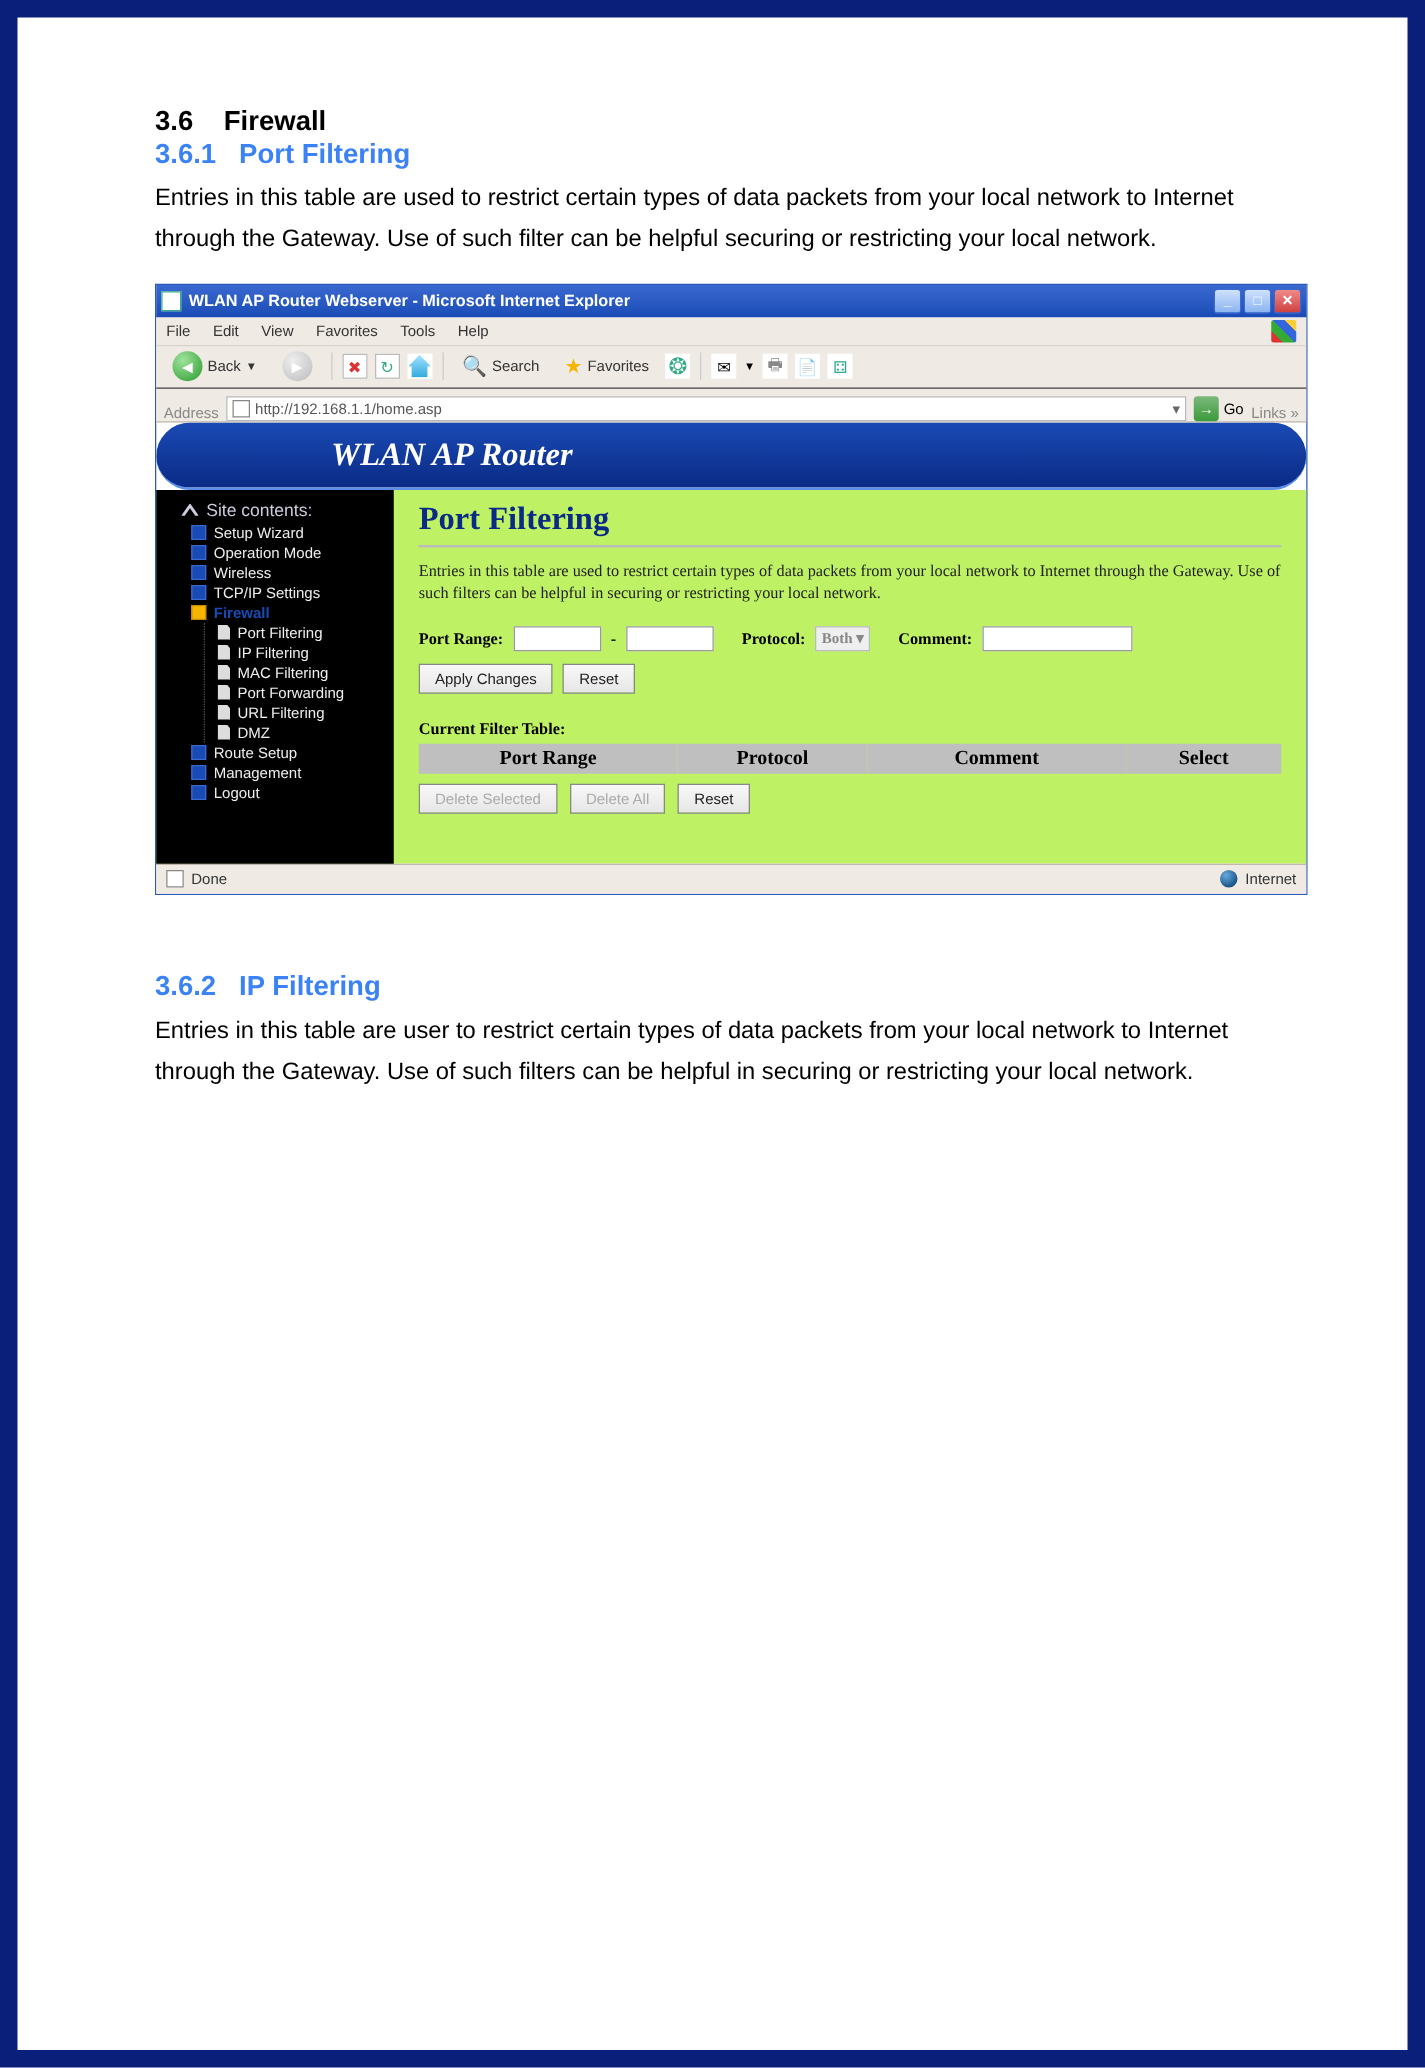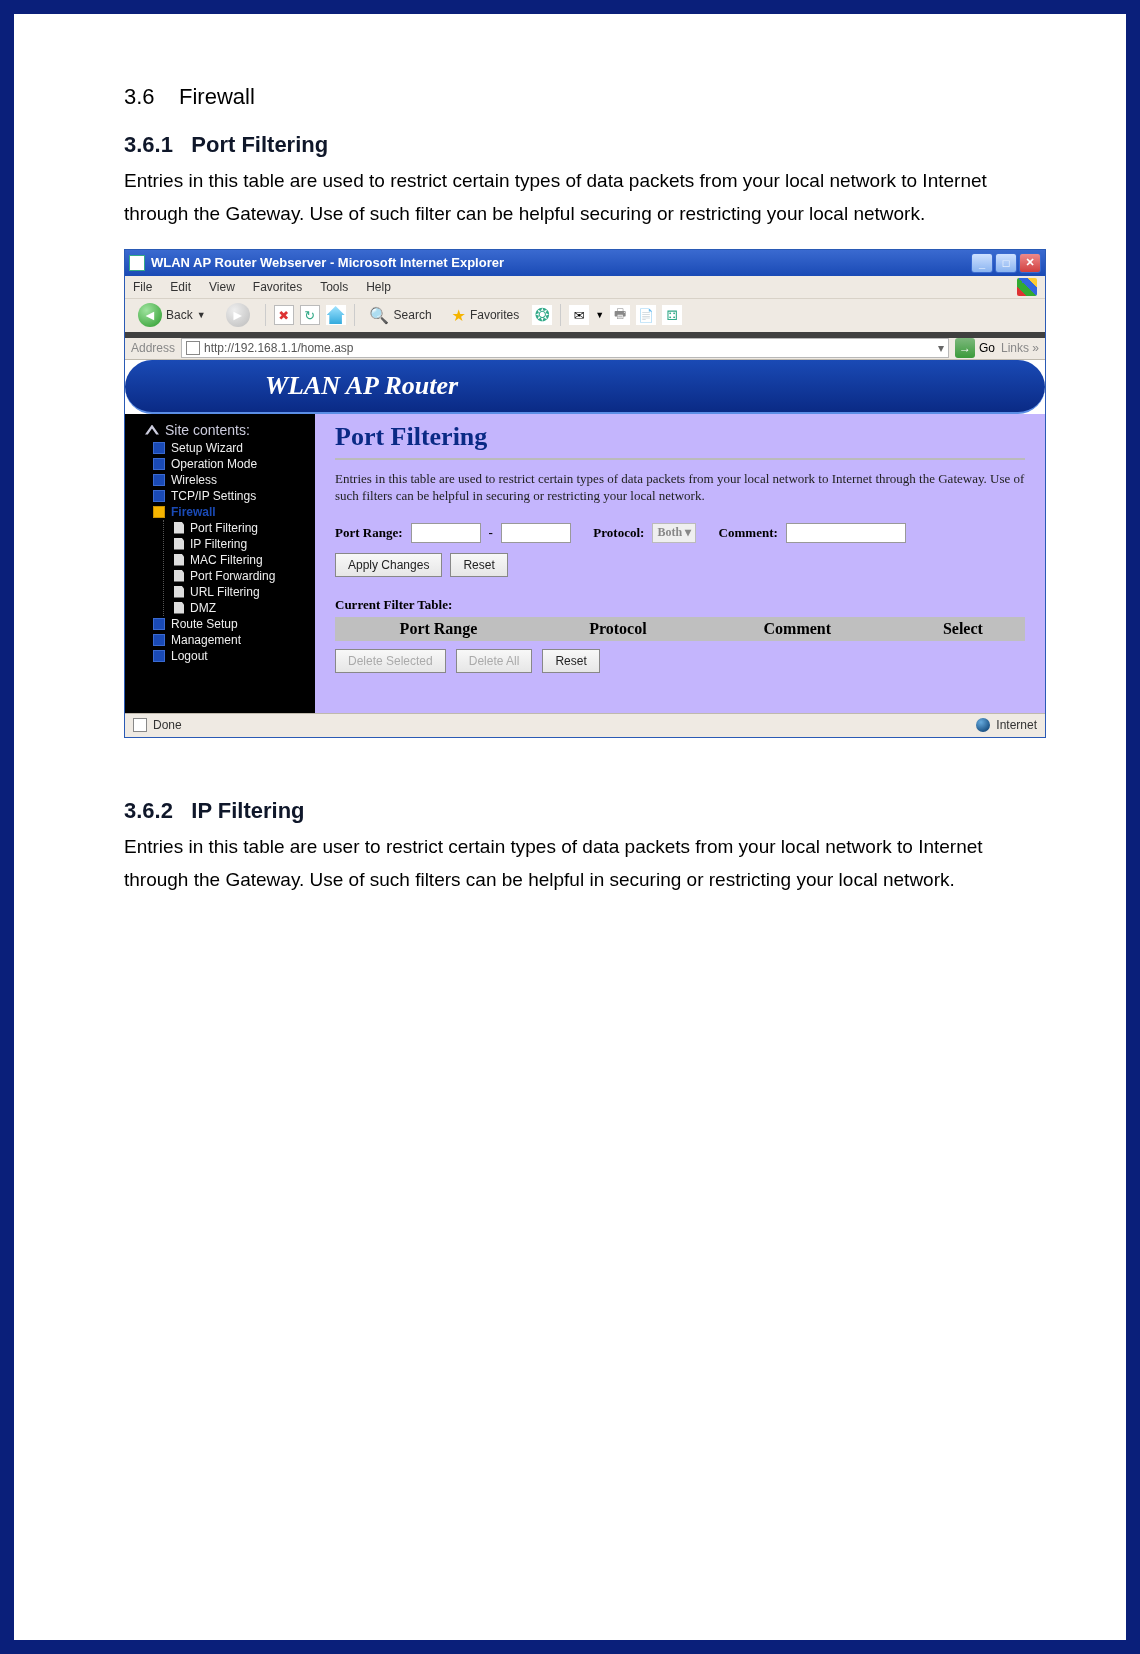--- a/index.html
+++ b/index.html
@@ -10,22 +10,22 @@
     padding: 14px;
     font-family: Arial, Helvetica, sans-serif;
   }
   .page {
     width: 100%;
     height: 100%;
     background: #fff;
     position: relative;
     padding: 70px 110px 40px 110px;
   }
-  .h1 { font-size: 22px; font-weight: normal; color: #000; margin-bottom: 22px; }
-  .h2 { font-size: 22px; font-weight: bold; color: #0f172a; margin-bottom: 6px; }
+  .h1 { font-size: 22px; font-weight: bold; color: #000; margin-bottom: 0; }
+  .h2 { font-size: 22px; font-weight: bold; color: #3b82f6; margin-bottom: 6px; }
   .para { font-size: 19px; line-height: 1.75; color: #000; margin-bottom: 18px; }
   .section-gap { height: 40px; }
   .page-num { position: absolute; bottom: 30px; left: 0; right: 0; text-align: center; font-weight: bold; font-size: 18px; }
 
   
   .browser {
     width: 922px;
     border: 1px solid #2a5ab5;
     margin-bottom: 20px;
     font-size: 12px;
@@ -48,30 +48,30 @@
   .menubar { background: #efeae3; height: 22px; display:flex; align-items:center; gap:18px; padding:0 8px; font-size:12px; color:#333; }
   .menubar .winlogo { margin-left:auto; width:20px; height:18px; background: linear-gradient(45deg,#d33 25%,#3a3 0 50%,#36d 0 75%,#fc3 0); border-radius:2px;}
   .toolbar { background: #efeae3; height: 34px; display:flex; align-items:center; gap:6px; padding:0 6px; border-top:1px solid #d8d2c8;}
   .tbtn { height:26px; display:flex; align-items:center; gap:4px; padding:0 6px; border:1px solid transparent; border-radius:3px; color:#333;}
   .circ { width:24px; height:24px; border-radius:50%; display:inline-flex; align-items:center; justify-content:center; color:#fff; font-size:14px;}
   .circ.green{ background: radial-gradient(circle at 35% 30%, #9fe39f, #2a9a2a);}
   .circ.grey{ background: radial-gradient(circle at 35% 30%, #eee, #bbb);}
   .sq { width:20px; height:20px; display:inline-flex; align-items:center; justify-content:center; border:1px solid #bbb; background:#fff; font-size:13px;}
   .sep { width:1px; height:22px; background:#ccc; margin:0 2px;}
   .favstar { color:#f5b400; font-size:16px;}
-  .addrbar { background:#efeae3; height:28px; display:flex; align-items:center; gap:6px; padding:0 6px; border-top:6px solid #404040; border-bottom:1px solid #bfb9ad;}
+  .addrbar { background:#efeae3; height:28px; display:flex; align-items:flex-end; gap:6px; padding:0 6px; border-top:1px solid #404040; border-bottom:1px solid #bfb9ad;}
   .addrlabel{ color:#888; font-size:12px;}
   .addrinput{ flex:1; background:#fff; border:1px solid #b8b8b8; height:20px; display:flex; align-items:center; padding:0 4px; gap:4px; color:#555; font-size:12px;}
   .addrinput .pageicon{ width:14px; height:14px; background:#fff; border:1px solid #888; display:inline-block;}
   .gobox{ display:flex; align-items:center; gap:4px;}
   .goarrow{ width:20px; height:20px; background: linear-gradient(#7db87d,#3a9a3a); border-radius:3px; color:#fff; display:flex; align-items:center; justify-content:center; font-size:12px;}
   .links{ color:#888; font-size:12px;}
 
   .banner { background: linear-gradient(#1a4ab5,#0a2a85); color:#fff; height:54px; display:flex; align-items:center; padding-left:140px; font-family: "Times New Roman", serif; font-style:italic; font-weight:bold; font-size:26px; border-bottom:2px solid #5b8ee6;border-radius:27px;}
-  .content-row{ display:flex; background:#c4b5fd;}
+  .content-row{ display:flex; background:#bef264;}
   .sidebar{ width:190px; background:#000; color:#fff; padding:6px 4px 20px 4px; font-size:12px;}
   .side-title{ color:#ccd; font-size:14px; margin:2px 0 2px 16px; display:flex; align-items:center; gap:6px;}
   .side-title::before{ content:""; width:14px; height:10px; background:#ccd; display:inline-block; clip-path: polygon(0 100%,50% 0,100% 100%,80% 100%,50% 40%,20% 100%);}
   .snode{ display:flex; align-items:center; gap:6px; padding:1px 0 1px 24px;}
   .snode.sub{ padding-left:44px;}
   .snode .fico{ width:12px; height:12px; background:#1a4ab5; border:1px solid #3a6ad0;}
   .snode .dico{ width:10px; height:12px; background:#ddd; display:inline-block; clip-path: polygon(0 0,75% 0,100% 25%,100% 100%,0 100%);}
   .snode.open .fico{ background:#f5b400; border-color:#c89000;}
   .snode .txt{ color:#eee; }
   .snode.active .txt{ color:#1a4ab5; font-weight:bold;}

